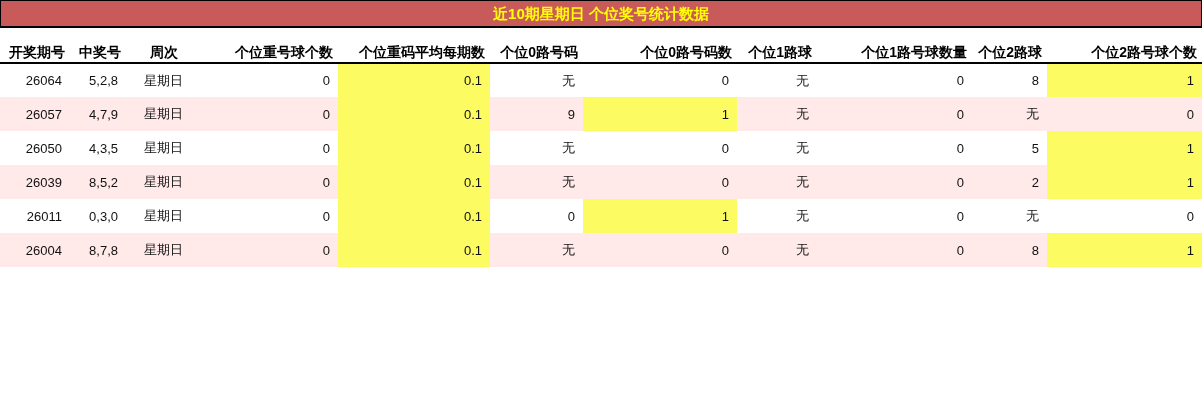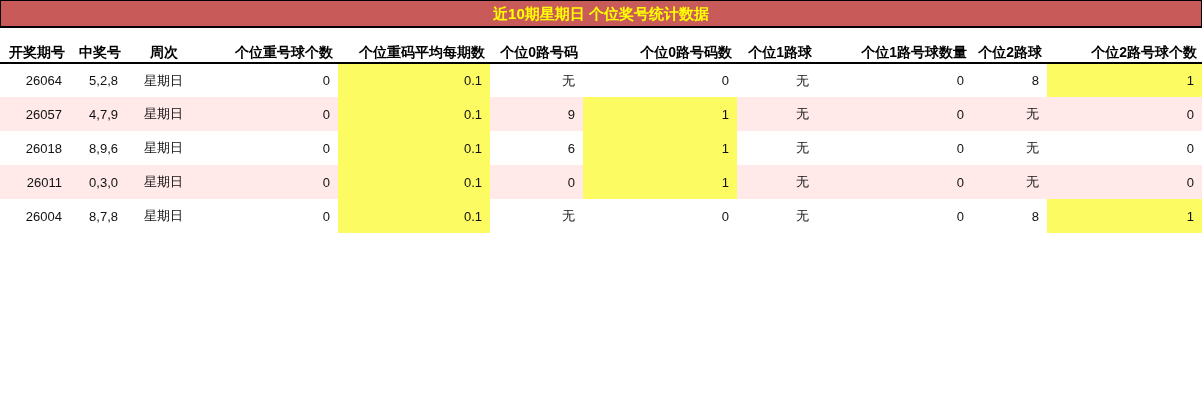--- a/index.html
+++ b/index.html
@@ -118,31 +118,44 @@
           <td>0</td>
           <td class="hl">0.1</td>
           <td>9</td>
           <td class="hl">1</td>
           <td>无</td>
           <td>0</td>
           <td>无</td>
           <td>0</td>
         </tr>
         <tr>
-          <td>26018</td>
-          <td>8,9,6</td>
+          <td>26050</td>
+          <td>4,3,5</td>
           <td class="left">星期日</td>
           <td>0</td>
           <td class="hl">0.1</td>
-          <td>6</td>
-          <td class="hl">1</td>
           <td>无</td>
           <td>0</td>
           <td>无</td>
           <td>0</td>
+          <td>5</td>
+          <td class="hl">1</td>
+        </tr>
+        <tr>
+          <td>26039</td>
+          <td>8,5,2</td>
+          <td class="left">星期日</td>
+          <td>0</td>
+          <td class="hl">0.1</td>
+          <td>无</td>
+          <td>0</td>
+          <td>无</td>
+          <td>0</td>
+          <td>2</td>
+          <td class="hl">1</td>
         </tr>
         <tr>
           <td>26011</td>
           <td>0,3,0</td>
           <td class="left">星期日</td>
           <td>0</td>
           <td class="hl">0.1</td>
           <td>0</td>
           <td class="hl">1</td>
           <td>无</td>

